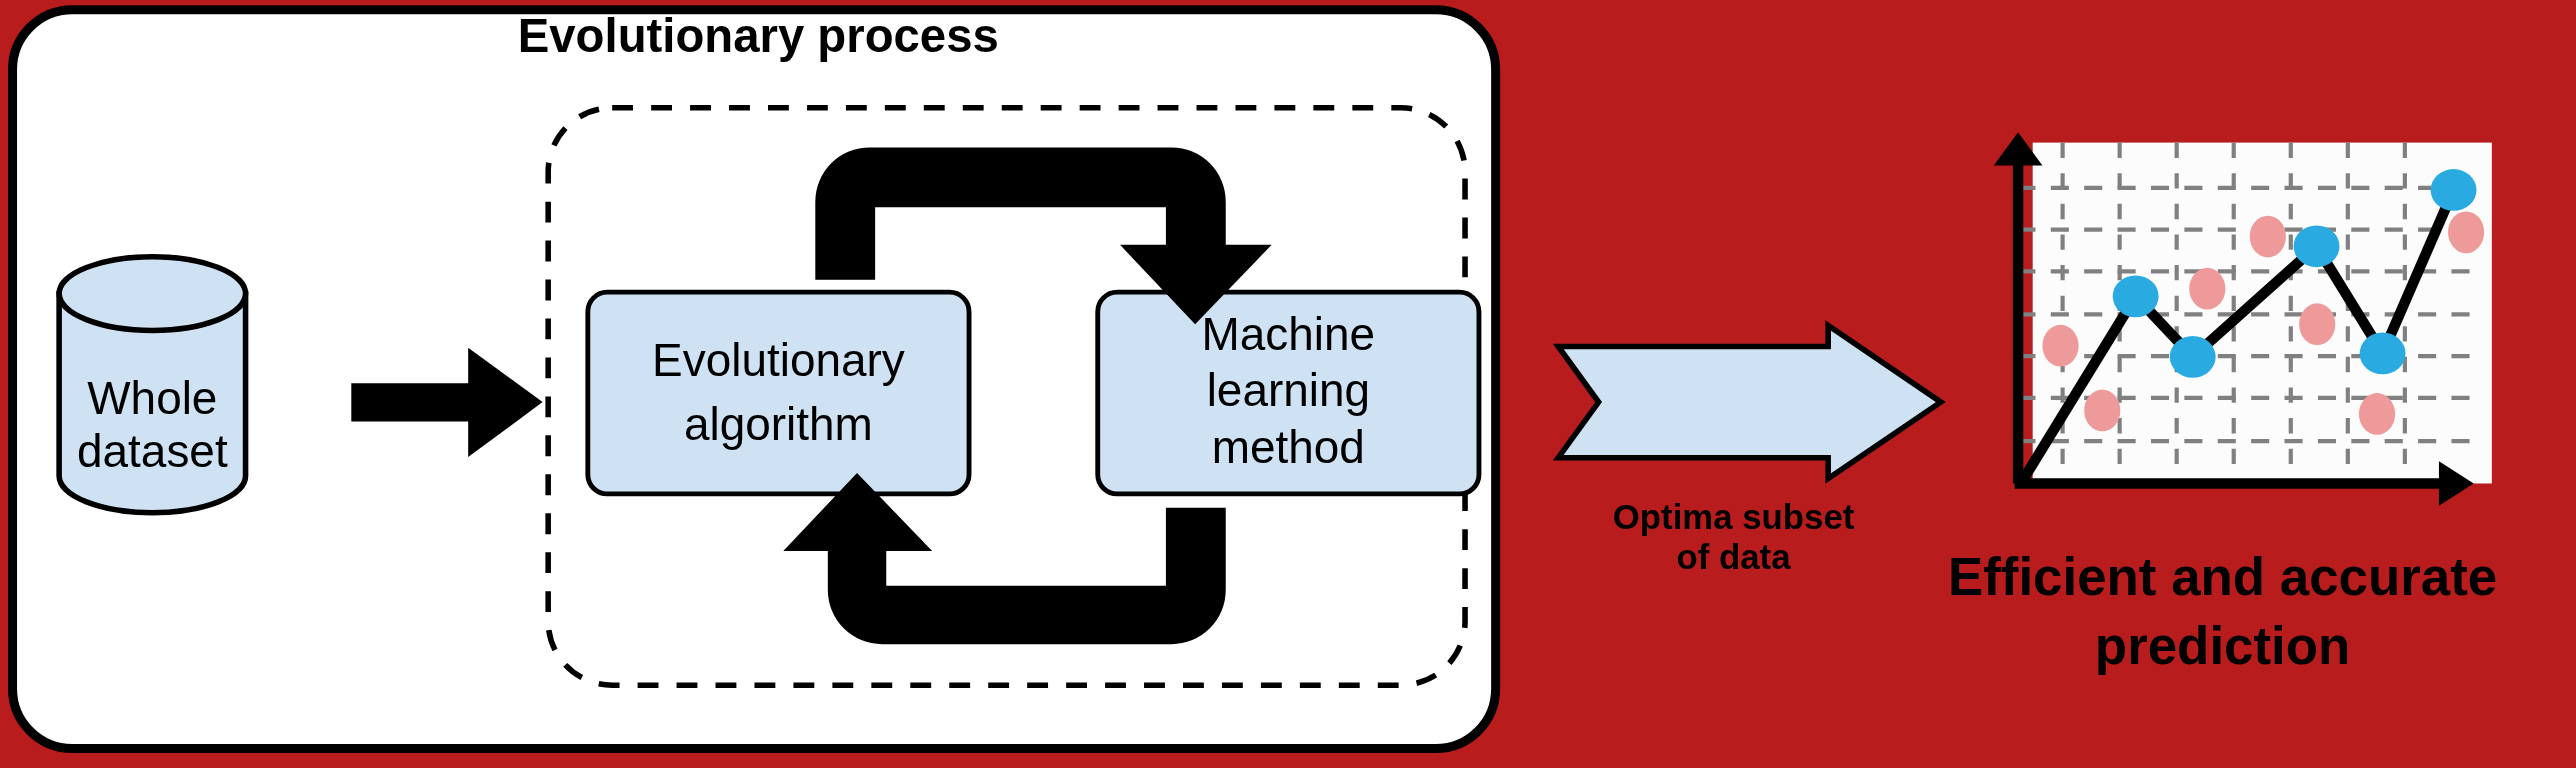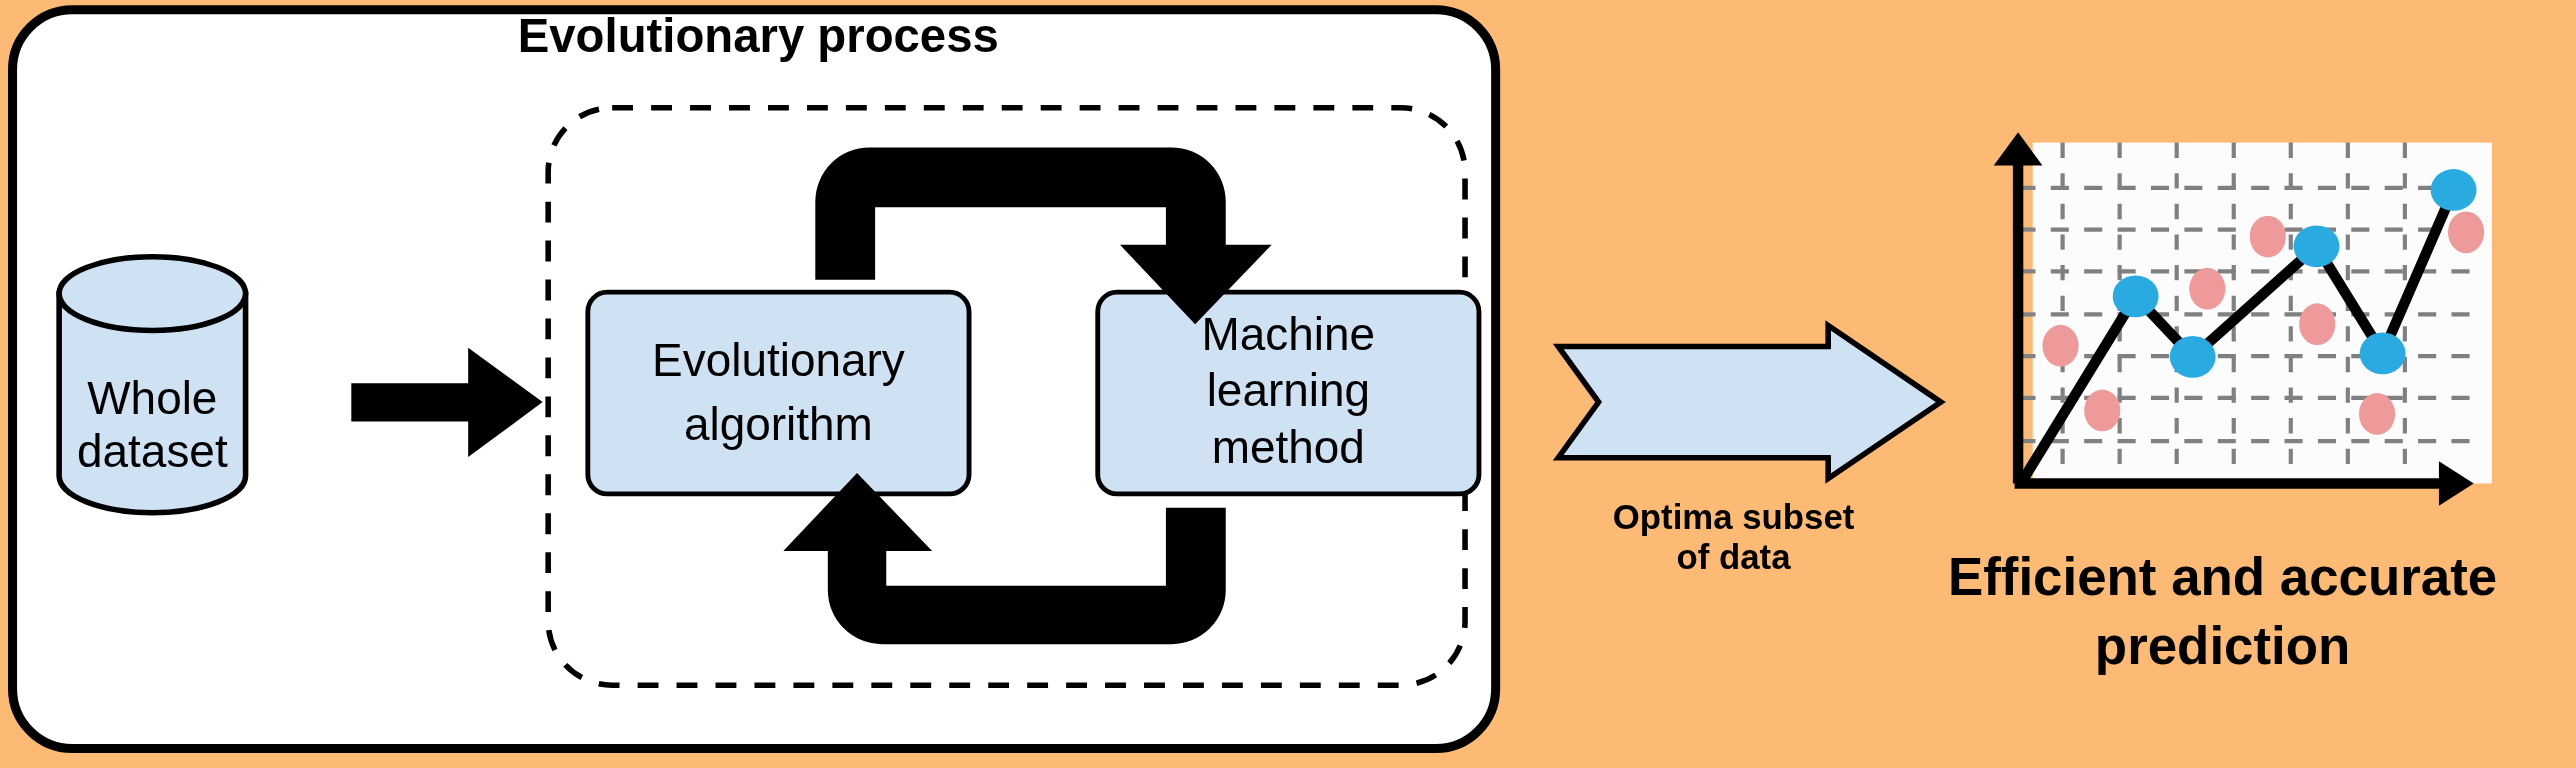--- a/index.html
+++ b/index.html
@@ -10,21 +10,21 @@
   body {
     width: 2576px;
     height: 768px;
     overflow: hidden;
     font-family: "Liberation Sans", sans-serif;
   }
   #stage {
     position: relative;
     width: 2576px;
     height: 768px;
-    background: #fdba74;
+    background: #b91c1c;
   }
   #stage > svg {
     position: absolute;
     top: 0;
     left: 0;
     display: block;
   }
   .box-label {
     font-family: "Liberation Sans", sans-serif;
     font-size: 66px;

